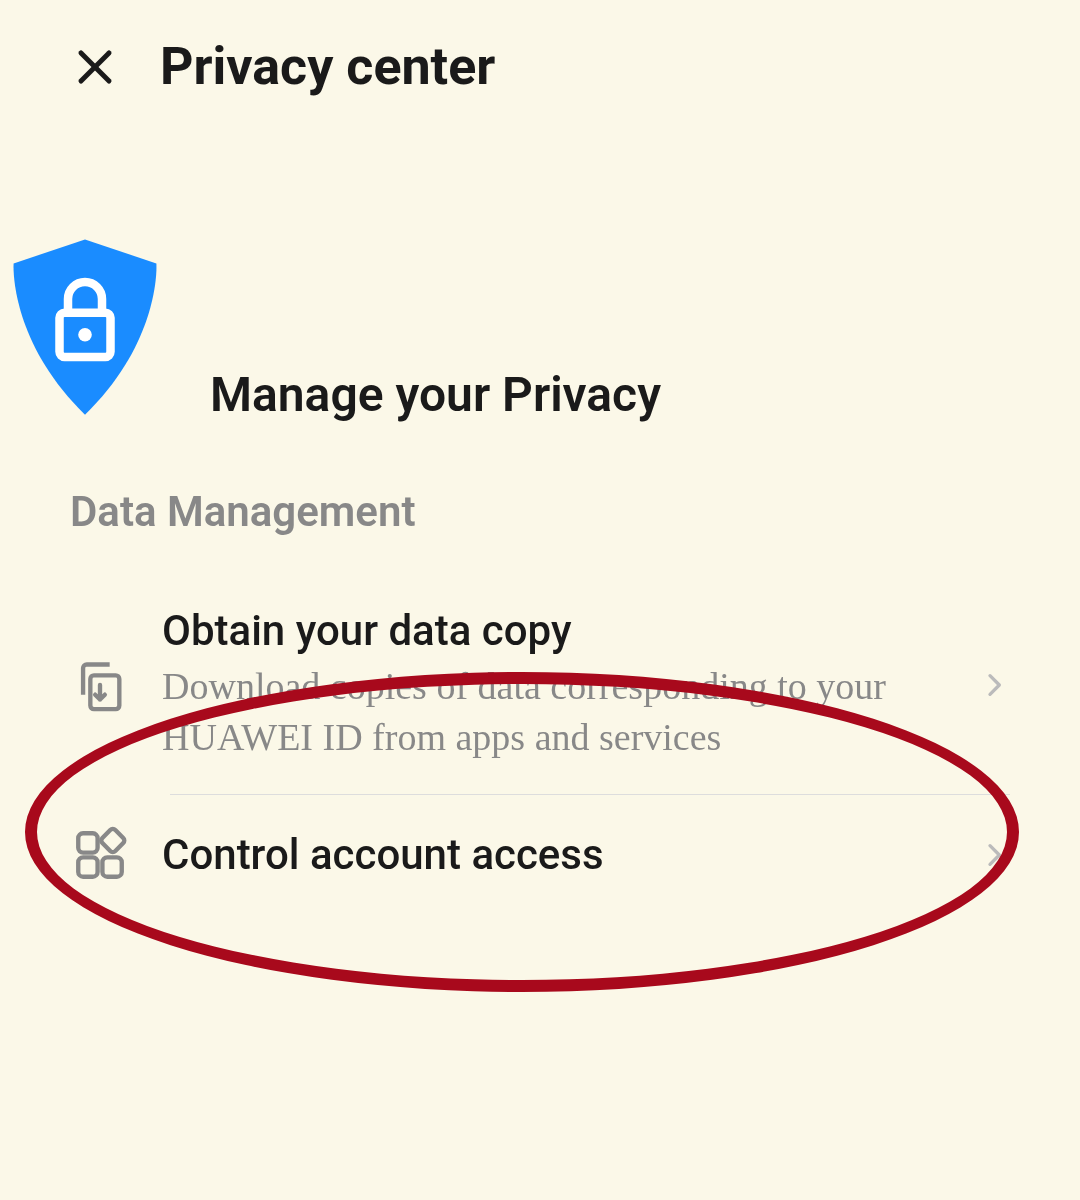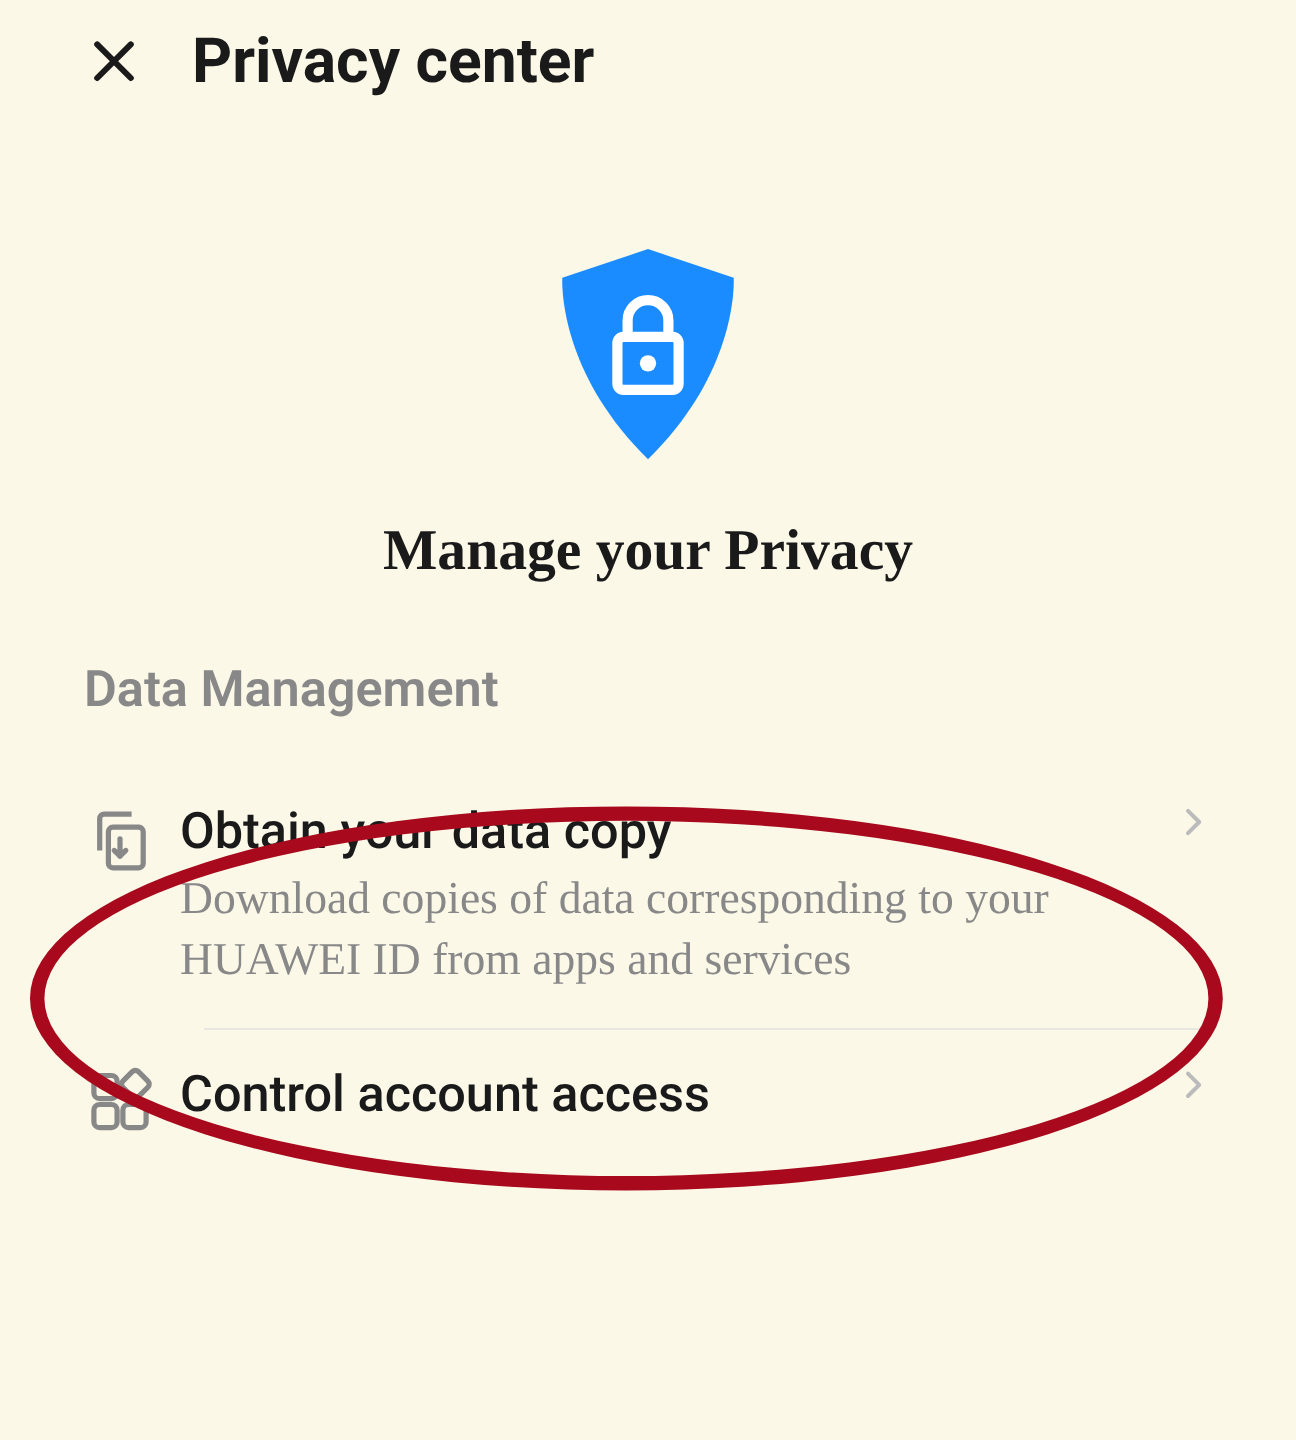--- a/index.html
+++ b/index.html
@@ -11,21 +11,21 @@
       width: 1080px;
       height: 1200px;
       background: #fbf8e8;
       font-family: -apple-system, BlinkMacSystemFont, "Segoe UI", Roboto, Helvetica, Arial, sans-serif;
       overflow: hidden;
       position: relative;
     }
     .header {
       display: flex;
       align-items: center;
-      padding: 20px 70px;
+      padding: 36px 70px;
       gap: 40px;
     }
     .close-icon {
       width: 50px;
       height: 50px;
       display: flex;
       align-items: center;
       justify-content: center;
       cursor: pointer;
     }
@@ -33,25 +33,24 @@
       width: 48px;
       height: 48px;
     }
     .page-title {
       font-size: 52px;
       font-weight: 700;
       color: #1a1a1a;
     }
     .hero {
       display: flex;
-      flex-direction: column;
-      align-items: center;
+      flex-direction: row;
+      align-items: flex-end;
       margin-top: 100px;
       gap: 40px;
-      font-family: Liberation Serif, serif;
     }
     .shield-icon {
       width: 170px;
       height: 190px;
     }
     .hero-title {
       font-size: 48px;
       font-weight: 600;
       color: #1a1a1a;
     }
@@ -61,22 +60,22 @@
       color: #888;
       padding: 0 70px;
       margin-top: 64px;
     }
     .list {
       padding: 0 70px;
       margin-top: 40px;
     }
     .list-item {
       display: flex;
-      align-items: flex-start;
-      gap: 20px;
+      align-items: center;
+      gap: 32px;
       padding: 30px 0;
       cursor: pointer;
     }
     .item-icon {
       width: 60px;
       height: 60px;
       flex-shrink: 0;
       display: flex;
       align-items: center;
       justify-content: center;

